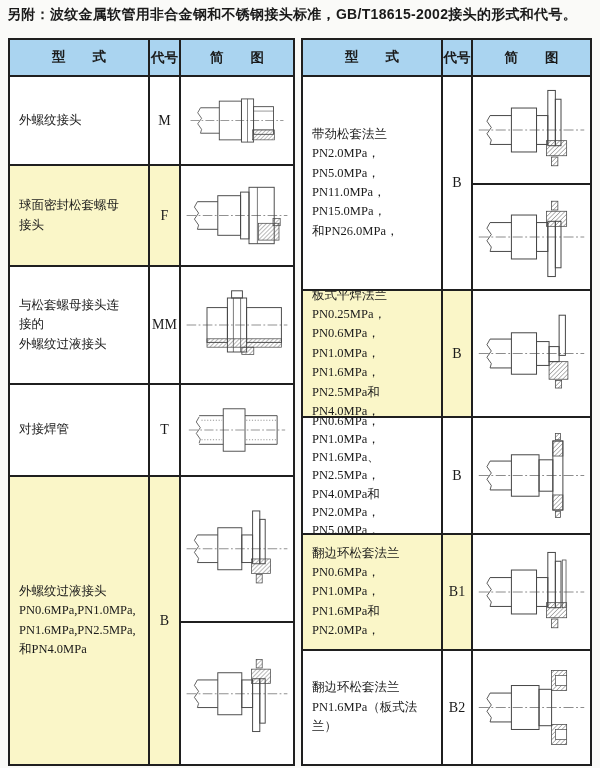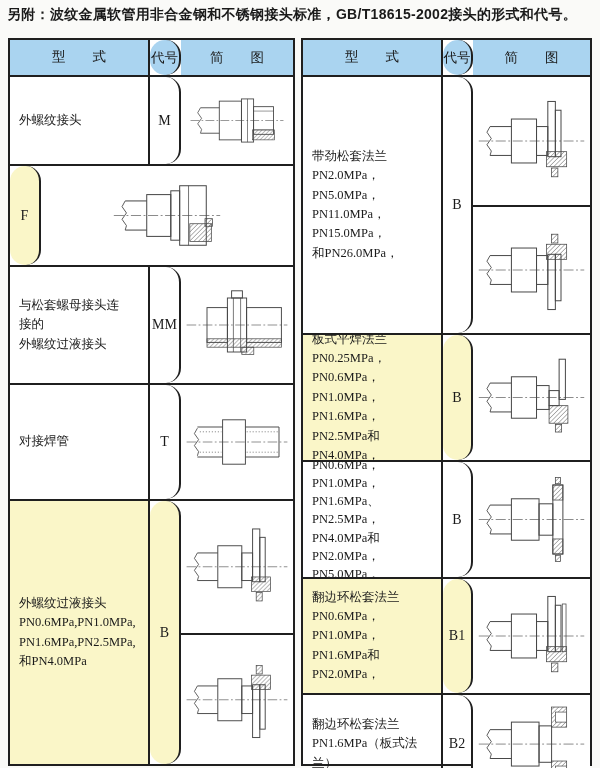--- a/index.html
+++ b/index.html
@@ -28,37 +28,37 @@
     box-sizing:border-box;
   }
   #tbl-left{left:8px;width:287px;height:728px;}
   #tbl-right{left:301px;width:291px;height:728px;}
   .row{display:flex;flex:0 0 auto;border-bottom:2px solid var(--bd);box-sizing:border-box;}
   .row:last-child{border-bottom:none;}
   .cell{box-sizing:border-box;border-right:2px solid var(--bd);display:flex;align-items:center;overflow:hidden;}
   .cell:last-child{border-right:none;}
   .type{padding:4px 20px 4px 9px;font-size:12.5px;line-height:1.55;white-space:pre-line;
         font-family:"Liberation Serif", serif;}
-  .code{justify-content:center;font-size:14px;font-family:"Liberation Serif", serif;border-radius:15px;}
+  .code{justify-content:center;font-size:14px;font-family:"Liberation Serif", serif;}
   .dia{justify-content:center;padding:2px;background:#fff;}
   .dia svg{width:100%;height:100%;display:block;}
   .dia.split{flex-direction:column;padding:0;align-items:stretch;}
   .dia.split .sub{flex:1 1 50%;box-sizing:border-box;padding:2px;min-height:0;}
   .dia.split .sub + .sub{border-top:2px solid var(--bd);}
   
   #tbl-left  .type{flex:0 0 140px;}
   #tbl-left  .code{flex:0 0 31px;}
   #tbl-left  .dia{flex:1 1 auto;}
   #tbl-right .type{flex:0 0 140px;}
   #tbl-right .code{flex:0 0 30px;}
   #tbl-right .dia{flex:1 1 auto;}
   
   .hrow{height:37px;}
   .hrow .cell{background:var(--hdr);justify-content:center;font-size:13.5px;
-              font-family:"Liberation Serif", serif;padding:0;}
+              font-family:"Liberation Serif", serif;padding:0;font-weight:bold;}
   
   .hl .type,.hl .code{background:var(--hl);}
 </style>
 </head>
 <body>
 
 <svg width="0" height="0" style="position:absolute" aria-hidden="true">
   <defs>
     <pattern id="hp" width="5" height="5" patternUnits="userSpaceOnUse" patternTransform="rotate(45)">
       <line x1="0" y1="0" x2="0" y2="5" stroke="#555" stroke-width="1.4"></line>
@@ -89,20 +89,21 @@
           <line x1="109" y1="36" x2="109" y2="114" stroke="#474747" stroke-width="1.2"></line>
           <rect x="120" y="50" width="36" height="50" stroke="#474747" fill="none" stroke-width="1.6"></rect>
           <line x1="120" y1="58" x2="156" y2="58" stroke="#474747" stroke-width="1"></line>
           <line x1="120" y1="92" x2="156" y2="92" stroke="#474747" stroke-width="1"></line>
           <rect x="118" y="92" width="40" height="18" fill="url(#hp)" stroke="#474747" stroke-width="1.2"></rect>
         </svg>
     </div>
   </div>
 
   <div class="row hl" style="height:101px">
+    <div class="cell type">球面密封松套螺母接头</div>
     <div class="cell code">F</div>
     <div class="cell dia">
       <svg viewBox="0 0 180 150">
           <line x1="6" y1="75" x2="174" y2="75" stroke="#474747" stroke-width="1" stroke-dasharray="16 4 3 4"></line>
           <line x1="24" y1="52" x2="58" y2="52" stroke="#474747" stroke-width="1.6"></line>
           <line x1="24" y1="98" x2="58" y2="98" stroke="#474747" stroke-width="1.6"></line>
           <path d="M24 52 l-5 9 l7 10 l-7 10 l7 10 l-2 7" stroke="#474747" fill="none" stroke-width="1.4"></path>
           <rect x="58" y="42" width="38" height="66" stroke="#474747" fill="none" stroke-width="1.6"></rect>
           <rect x="96" y="36" width="14" height="78" stroke="#474747" fill="none" stroke-width="1.6"></rect>
           <rect x="110" y="28" width="42" height="94" stroke="#474747" fill="none" stroke-width="1.6"></rect>
@@ -126,21 +127,21 @@
           <line x1="96" y1="30" x2="96" y2="120" stroke="#474747" stroke-width="1.2"></line>
           <rect x="81" y="18" width="18" height="12" stroke="#474747" fill="none" stroke-width="1.6"></rect>
           <rect x="106" y="46" width="58" height="58" stroke="#474747" fill="none" stroke-width="1.6"></rect>
           <rect x="40" y="98" width="124" height="14" fill="url(#hp)" stroke="#474747" stroke-width="1.2"></rect>
           <rect x="98" y="112" width="20" height="12" fill="url(#hp)" stroke="#474747" stroke-width="1.2"></rect>
         </svg>
     </div>
   </div>
 
 
-  <div class="row" style="height:116px">
+  <div class="row" style="height:92px">
     <div class="cell type">对接焊管</div>
     <div class="cell code">T</div>
     <div class="cell dia">
       <svg viewBox="0 0 180 150">
           <line x1="6" y1="75" x2="174" y2="75" stroke="#474747" stroke-width="1" stroke-dasharray="16 4 3 4"></line>
           <line x1="24" y1="50" x2="66" y2="50" stroke="#474747" stroke-width="1.6"></line>
           <line x1="24" y1="100" x2="66" y2="100" stroke="#474747" stroke-width="1.6"></line>
           <path d="M24 52 l-5 9 l7 10 l-7 10 l7 10 l-2 7" stroke="#474747" fill="none" stroke-width="1.4"></path>
           <line x1="28" y1="58" x2="64" y2="58" stroke="#474747" stroke-width="1" stroke-dasharray="2 3"></line>
           <line x1="28" y1="92" x2="64" y2="92" stroke="#474747" stroke-width="1" stroke-dasharray="2 3"></line>
@@ -193,21 +194,21 @@
   </div>
 </div>
 
 <div class="tbl" id="tbl-right">
   <div class="row hrow">
     <div class="cell type">型　　式</div>
     <div class="cell code">代号</div>
     <div class="cell dia">简　　图</div>
   </div>
 
-  <div class="row" style="height:258px">
+  <div class="row" style="height:214px">
     <div class="cell type">带劲松套法兰
 PN2.0MPa，PN5.0MPa，
 PN11.0MPa，PN15.0MPa，
 和PN26.0MPa，</div>
     <div class="cell code">B</div>
     <div class="cell dia split">
       <div class="sub">
         <svg viewBox="0 0 180 150">
             <line x1="6" y1="75" x2="174" y2="75" stroke="#474747" stroke-width="1" stroke-dasharray="16 4 3 4"></line>
             <line x1="24" y1="52" x2="58" y2="52" stroke="#474747" stroke-width="1.6"></line>

